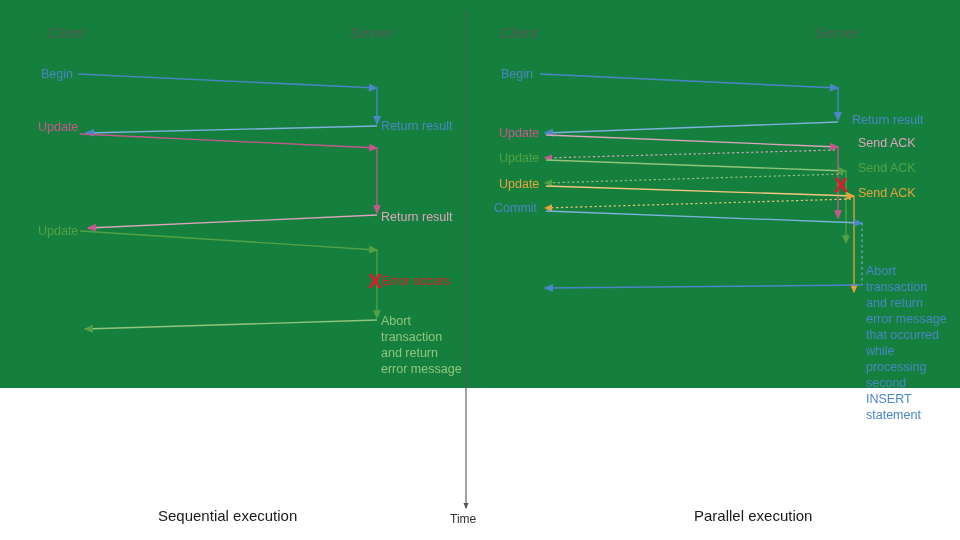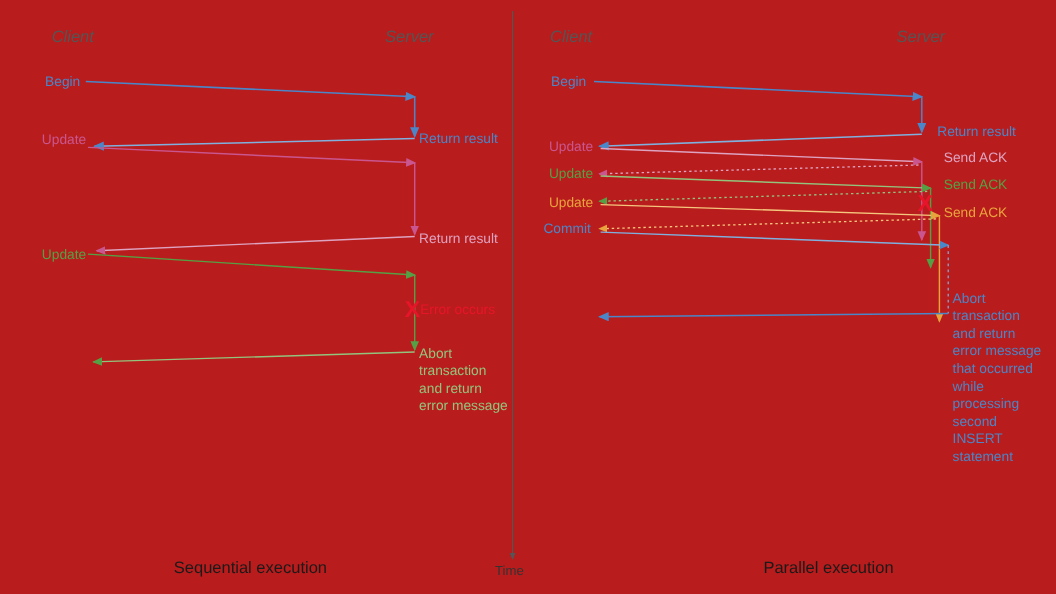--- a/index.html
+++ b/index.html
@@ -1,17 +1,17 @@
 <!DOCTYPE html>
 <html><head>
 <meta charset="utf-8">
 <style>
   html,body{margin:0;padding:0;background:#ffffff;}
   body{width:960px;height:540px;overflow:hidden;font-family:"Liberation Sans",sans-serif;}
-  #stage{position:relative;width:960px;height:540px;background:#b91c1c;text-align:center;}
+  #stage{position:relative;width:960px;height:388px;background:#15803d;text-align:center;}
   svg#canvas{position:absolute;left:0;top:0;width:960px;height:540px;}
   .lane-title{font-style:italic;font-size:15px;fill:#555555;}
   .msg{font-size:12.5px;}
   .footer-label{font-size:15px;fill:#1a1a1a;}
   .time-label{font-size:12px;fill:#333333;}
   .errmark{font-size:21px;font-weight:bold;fill:#e8152a;}
   text{font-family:"Liberation Sans",sans-serif;}
 </style>
 </head>
 <body>

